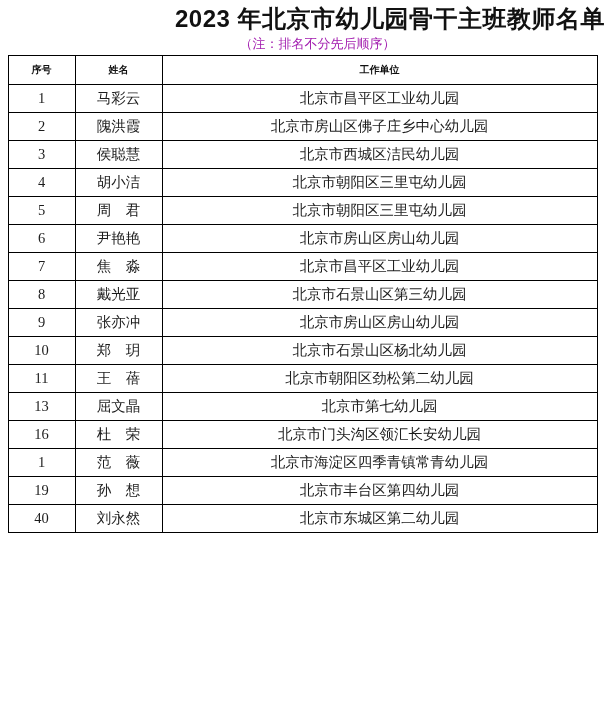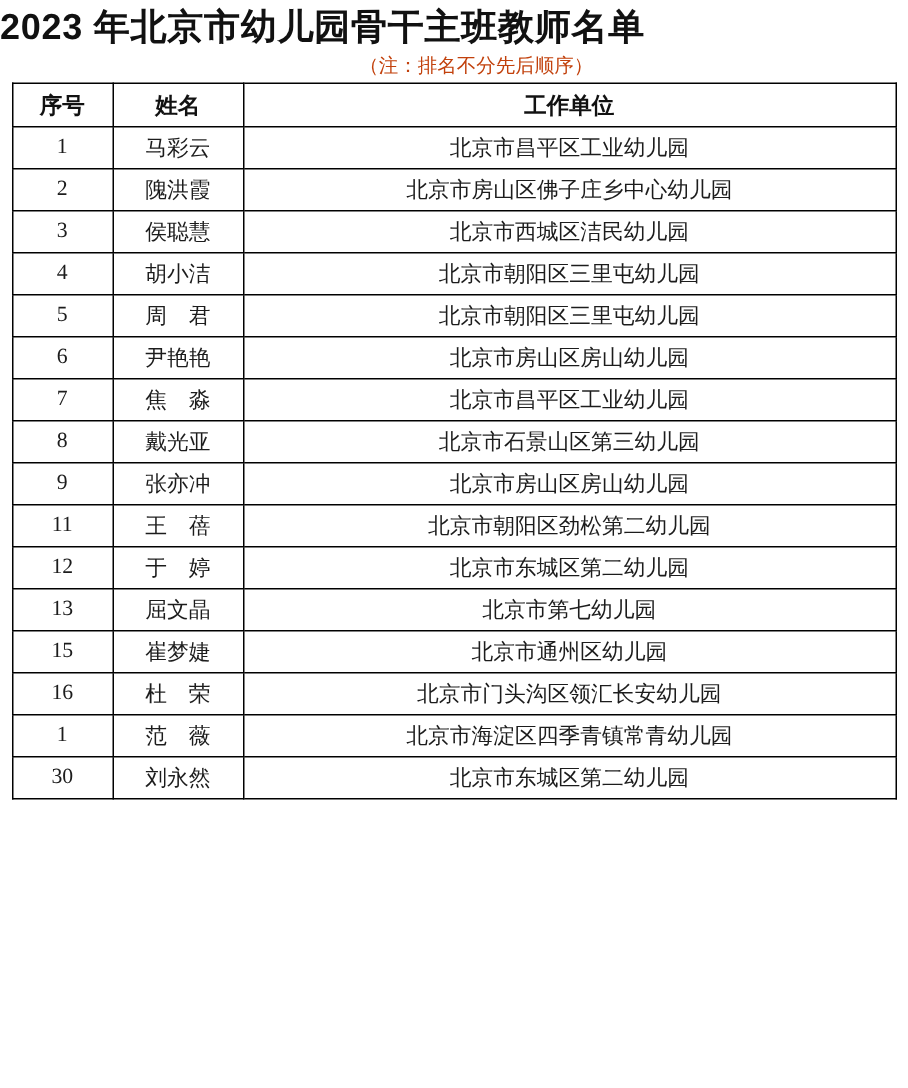--- a/index.html
+++ b/index.html
@@ -14,34 +14,34 @@
     color: #1a1a1a;
     font-family: "Liberation Serif", "DejaVu Serif", serif;
   }
   .page {
     width: 605px;
     height: 725px;
     box-sizing: border-box;
     padding-top: 4px;
   }
   .doc-title {
-    text-align: left;
+    text-align: right;
     font-family: "Liberation Sans", "DejaVu Sans", sans-serif;
     font-weight: bold;
     font-size: 24px;
     line-height: 30px;
     letter-spacing: 0.5px;
     color: #111111;
   }
   .doc-note {
     text-align: center;
     font-size: 13px;
     line-height: 17px;
     margin-top: 1px;
-    color: #c2410c;
+    color: #a21caf;
     padding-left: 30px;
   }
   table.roster {
     border-collapse: collapse;
     table-layout: fixed;
     width: 589px;
     margin: 3px auto 0 auto;
   }
   table.roster col.c-no   { width: 67px; }
   table.roster col.c-name { width: 87px; }
@@ -49,21 +49,21 @@
   table.roster th, table.roster td {
     border: 1.5px solid #000000;
     text-align: center;
     vertical-align: middle;
     padding: 0;
     overflow: hidden;
     white-space: nowrap;
   }
   table.roster th {
     height: 28px;
-    font-size: 15px;
+    font-size: 10px;
     font-weight: bold;
     font-family: "Liberation Sans", "DejaVu Sans", sans-serif;
     color: #111111;
   }
   table.roster td {
     height: 27px;
     font-size: 14.5px;
     color: #1c1c1c;
   }
   td.cell-no {
@@ -132,49 +132,49 @@
           <td class="cell-no">8</td>
           <td class="cell-name">戴光亚</td>
           <td class="cell-unit">北京市石景山区第三幼儿园</td>
         </tr>
         <tr>
           <td class="cell-no">9</td>
           <td class="cell-name">张亦冲</td>
           <td class="cell-unit">北京市房山区房山幼儿园</td>
         </tr>
         <tr>
+          <td class="cell-no">10</td>
+          <td class="cell-name">郑　玥</td>
+          <td class="cell-unit">北京市石景山区杨北幼儿园</td>
+        </tr>
+        <tr>
           <td class="cell-no">11</td>
           <td class="cell-name">王　蓓</td>
           <td class="cell-unit">北京市朝阳区劲松第二幼儿园</td>
         </tr>
         <tr>
-          <td class="cell-no">12</td>
-          <td class="cell-name">于　婷</td>
-          <td class="cell-unit">北京市东城区第二幼儿园</td>
-        </tr>
-        <tr>
           <td class="cell-no">13</td>
           <td class="cell-name">屈文晶</td>
           <td class="cell-unit">北京市第七幼儿园</td>
-        </tr>
-        <tr>
-          <td class="cell-no">15</td>
-          <td class="cell-name">崔梦婕</td>
-          <td class="cell-unit">北京市通州区幼儿园</td>
         </tr>
         <tr>
           <td class="cell-no">16</td>
           <td class="cell-name">杜　荣</td>
           <td class="cell-unit">北京市门头沟区领汇长安幼儿园</td>
         </tr>
         <tr>
           <td class="cell-no">1</td>
           <td class="cell-name">范　薇</td>
           <td class="cell-unit">北京市海淀区四季青镇常青幼儿园</td>
         </tr>
         <tr>
-          <td class="cell-no">30</td>
+          <td class="cell-no">19</td>
+          <td class="cell-name">孙　想</td>
+          <td class="cell-unit">北京市丰台区第四幼儿园</td>
+        </tr>
+        <tr>
+          <td class="cell-no">40</td>
           <td class="cell-name">刘永然</td>
           <td class="cell-unit">北京市东城区第二幼儿园</td>
         </tr>
       </tbody>
   </table>
 </div>
 
 </body></html>

